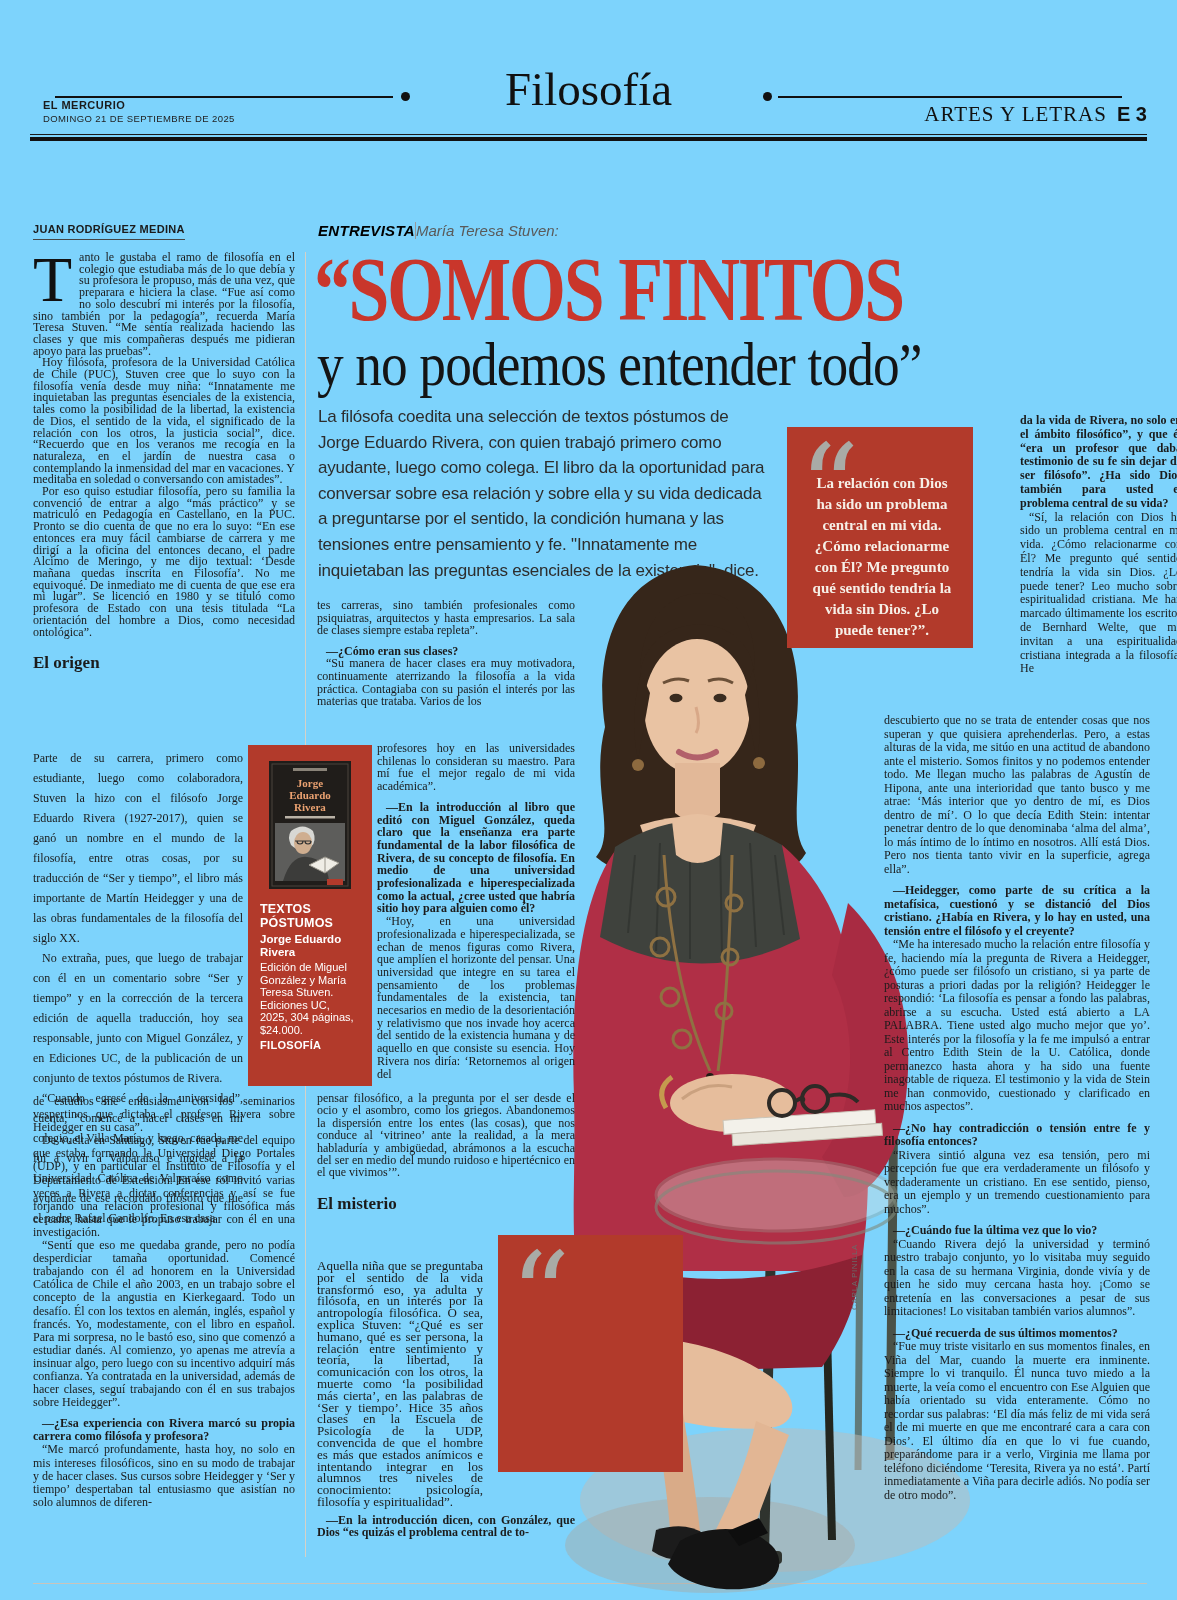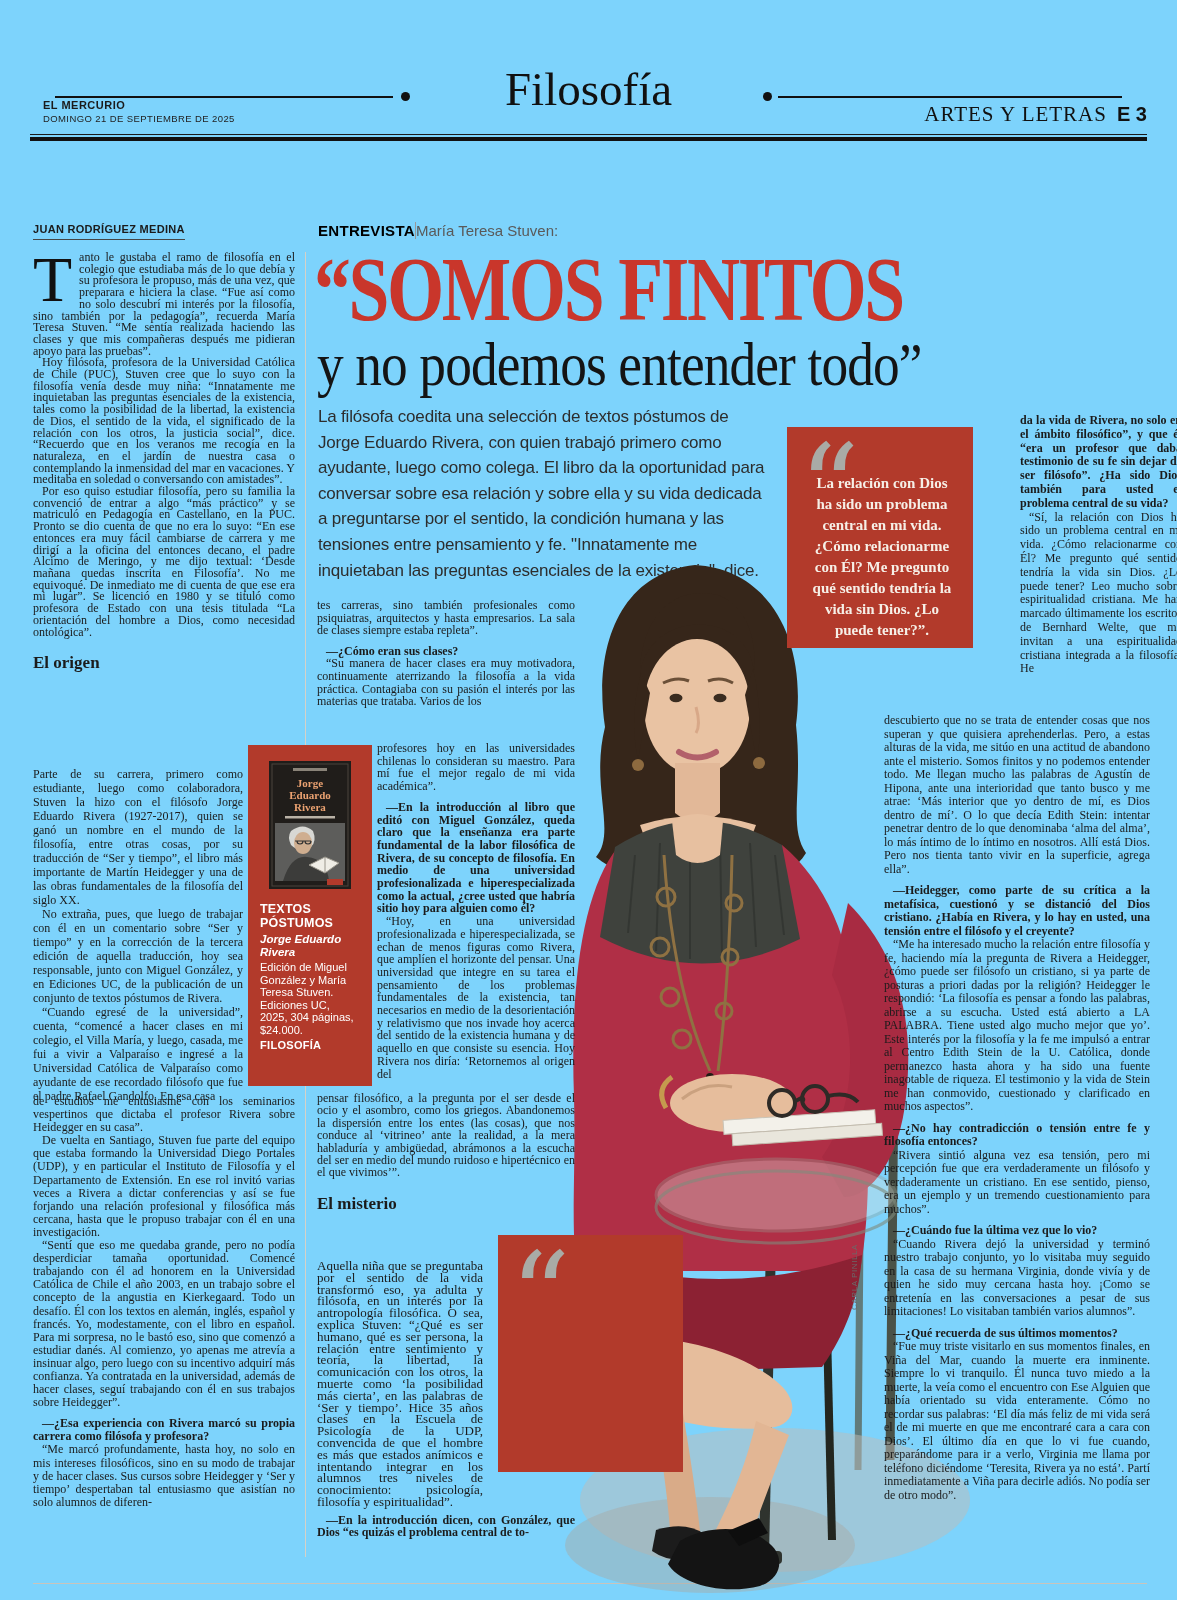--- a/index.html
+++ b/index.html
@@ -18,42 +18,42 @@
   .mh-dot{width:9px;height:9px;border-radius:50%;background:#111;top:92px;}
   .mh-dot.l{left:401px;} .mh-dot.r{left:763px;}
   .mh-right{left:0;top:102px;width:1147px;text-align:right;font-size:21px;letter-spacing:1px;color:#111;}
   .mh-right b{font-family:"Liberation Sans",sans-serif;font-size:20px;letter-spacing:0;margin-left:10px;}
   .rule-thin{left:30px;top:134px;width:1117px;height:1px;background:#1a1a1a;}
   .rule-thick{left:30px;top:137px;width:1117px;height:4px;background:#111;}
 
   
   .byline{left:33px;top:223px;font-family:"Liberation Sans",sans-serif;font-weight:700;font-size:11px;
           letter-spacing:.3px;border-bottom:1px solid #444;padding-bottom:4px;}
-  .kicker-row{left:318px;top:222px;display:flex;align-items:center;gap:0;font-family:"Liberation Sans",sans-serif;}
+  .kicker-row{left:318px;top:222px;display:flex;align-items:center;gap:0;font-family:"Liberation Sans",sans-serif;font-style:italic;}
   .kicker{font-weight:700;font-size:15px;letter-spacing:.3px;color:#000;}
   .kicker-bar{width:1px;height:17px;background:#999;}
   .kicker-subject{font-size:15px;color:#5a5a5a;}
   .hl1{left:314px;top:243px;font-size:92px;font-weight:700;color:var(--headline-red);
        white-space:nowrap;transform:scaleX(.80);transform-origin:left top;letter-spacing:-3px;line-height:1;}
   .hl2{left:317px;top:333px;font-size:62px;color:#141414;white-space:nowrap;
        transform:scaleX(.86);transform-origin:left top;letter-spacing:-1px;line-height:1;}
   .lead{left:318px;top:404px;width:454px;font-family:"Liberation Sans",sans-serif;font-size:17px;
         line-height:25.6px;color:#2d2d2d;letter-spacing:-.2px;}
 
   
   .textcol{font-size:12px;line-height:12.1px;text-align:justify;z-index:2;}
   .par{margin:0;}
   .par.body{text-indent:9px;}
   .par.cont{text-indent:0;}
   .par.question{font-weight:700;text-indent:9px;margin-top:8px;}
   .par.question-cont{font-weight:700;text-indent:0;}
   .par.subhead{font-size:17px;font-weight:700;text-align:left;text-indent:0;margin:16px 0 6px;line-height:1;}
   .dropcap{float:left;font-size:64px;line-height:50px;padding:3px 7px 0 0;font-weight:400;color:#111;}
   #col1a{left:33px;top:252px;width:262px;line-height:11.7px;}
-  #col1b{left:33px;top:748px;width:210px;line-height:14px;margin-top:19px;}
+  #col1b{left:33px;top:748px;width:210px;line-height:20px;}
   #col1c{left:33px;top:1095px;width:262px;line-height:13.1px;}
   #col2a{left:317px;top:599px;width:258px;line-height:12.6px;}
   #col2b{left:377px;top:742px;width:198px;line-height:12.7px;}
   #col2c{left:317px;top:1092px;width:258px;line-height:12.4px;}
   #col2d{left:317px;top:1260px;width:166px;font-size:13px;line-height:11.8px;}
   #col2e{left:317px;top:1506px;width:258px;}
   #col3a{left:988px;top:414px;width:162px;line-height:13.8px;margin-left:32px;}
   #col3b{left:884px;top:714px;width:266px;line-height:13.5px;}
 
   .colsep{left:305px;top:252px;width:1px;height:1305px;background:#d6d1c8;z-index:0;}
@@ -66,21 +66,21 @@
   .pq-mark{position:absolute;top:2px;left:12px;font-family:"DejaVu Serif",serif;font-size:118px;line-height:1;
            color:var(--mark-gray);letter-spacing:-8px;}
   .pq-text{position:relative;margin:46px 18px 0 22px;font-weight:700;font-size:15px;line-height:21px;text-align:center;}
   #pq2 .pq-text{margin-top:56px;}
 
   
   .bookbox{left:248px;top:745px;width:124px;height:341px;background:var(--box-red);box-sizing:border-box;
            padding:16px 12px 20px;font-family:"Liberation Sans",sans-serif;color:#fff;z-index:4;}
   .cover{width:82px;height:128px;margin:0 auto 14px;display:block;}
   .book-title{font-weight:700;font-size:12.5px;line-height:13.5px;letter-spacing:.2px;}
-  .book-author{font-weight:700;font-size:11.5px;line-height:12.5px;margin-top:3px;font-style:italic;}
+  .book-author{font-weight:700;font-size:11.5px;line-height:12.5px;margin-top:3px;}
   .book-details{font-size:11px;line-height:12.5px;margin-top:3px;}
   .book-genre{font-weight:700;font-size:11px;margin-top:3px;letter-spacing:.3px;}
 
   
   .photo{left:560px;top:555px;width:470px;height:1045px;z-index:1;}
   .credit{left:850px;top:1180px;height:130px;writing-mode:vertical-rl;transform:rotate(180deg);
           font-family:"Liberation Sans",sans-serif;font-size:8px;color:#6a6a6a;letter-spacing:.6px;z-index:2;}
 </style>
 </head>
 <body>

